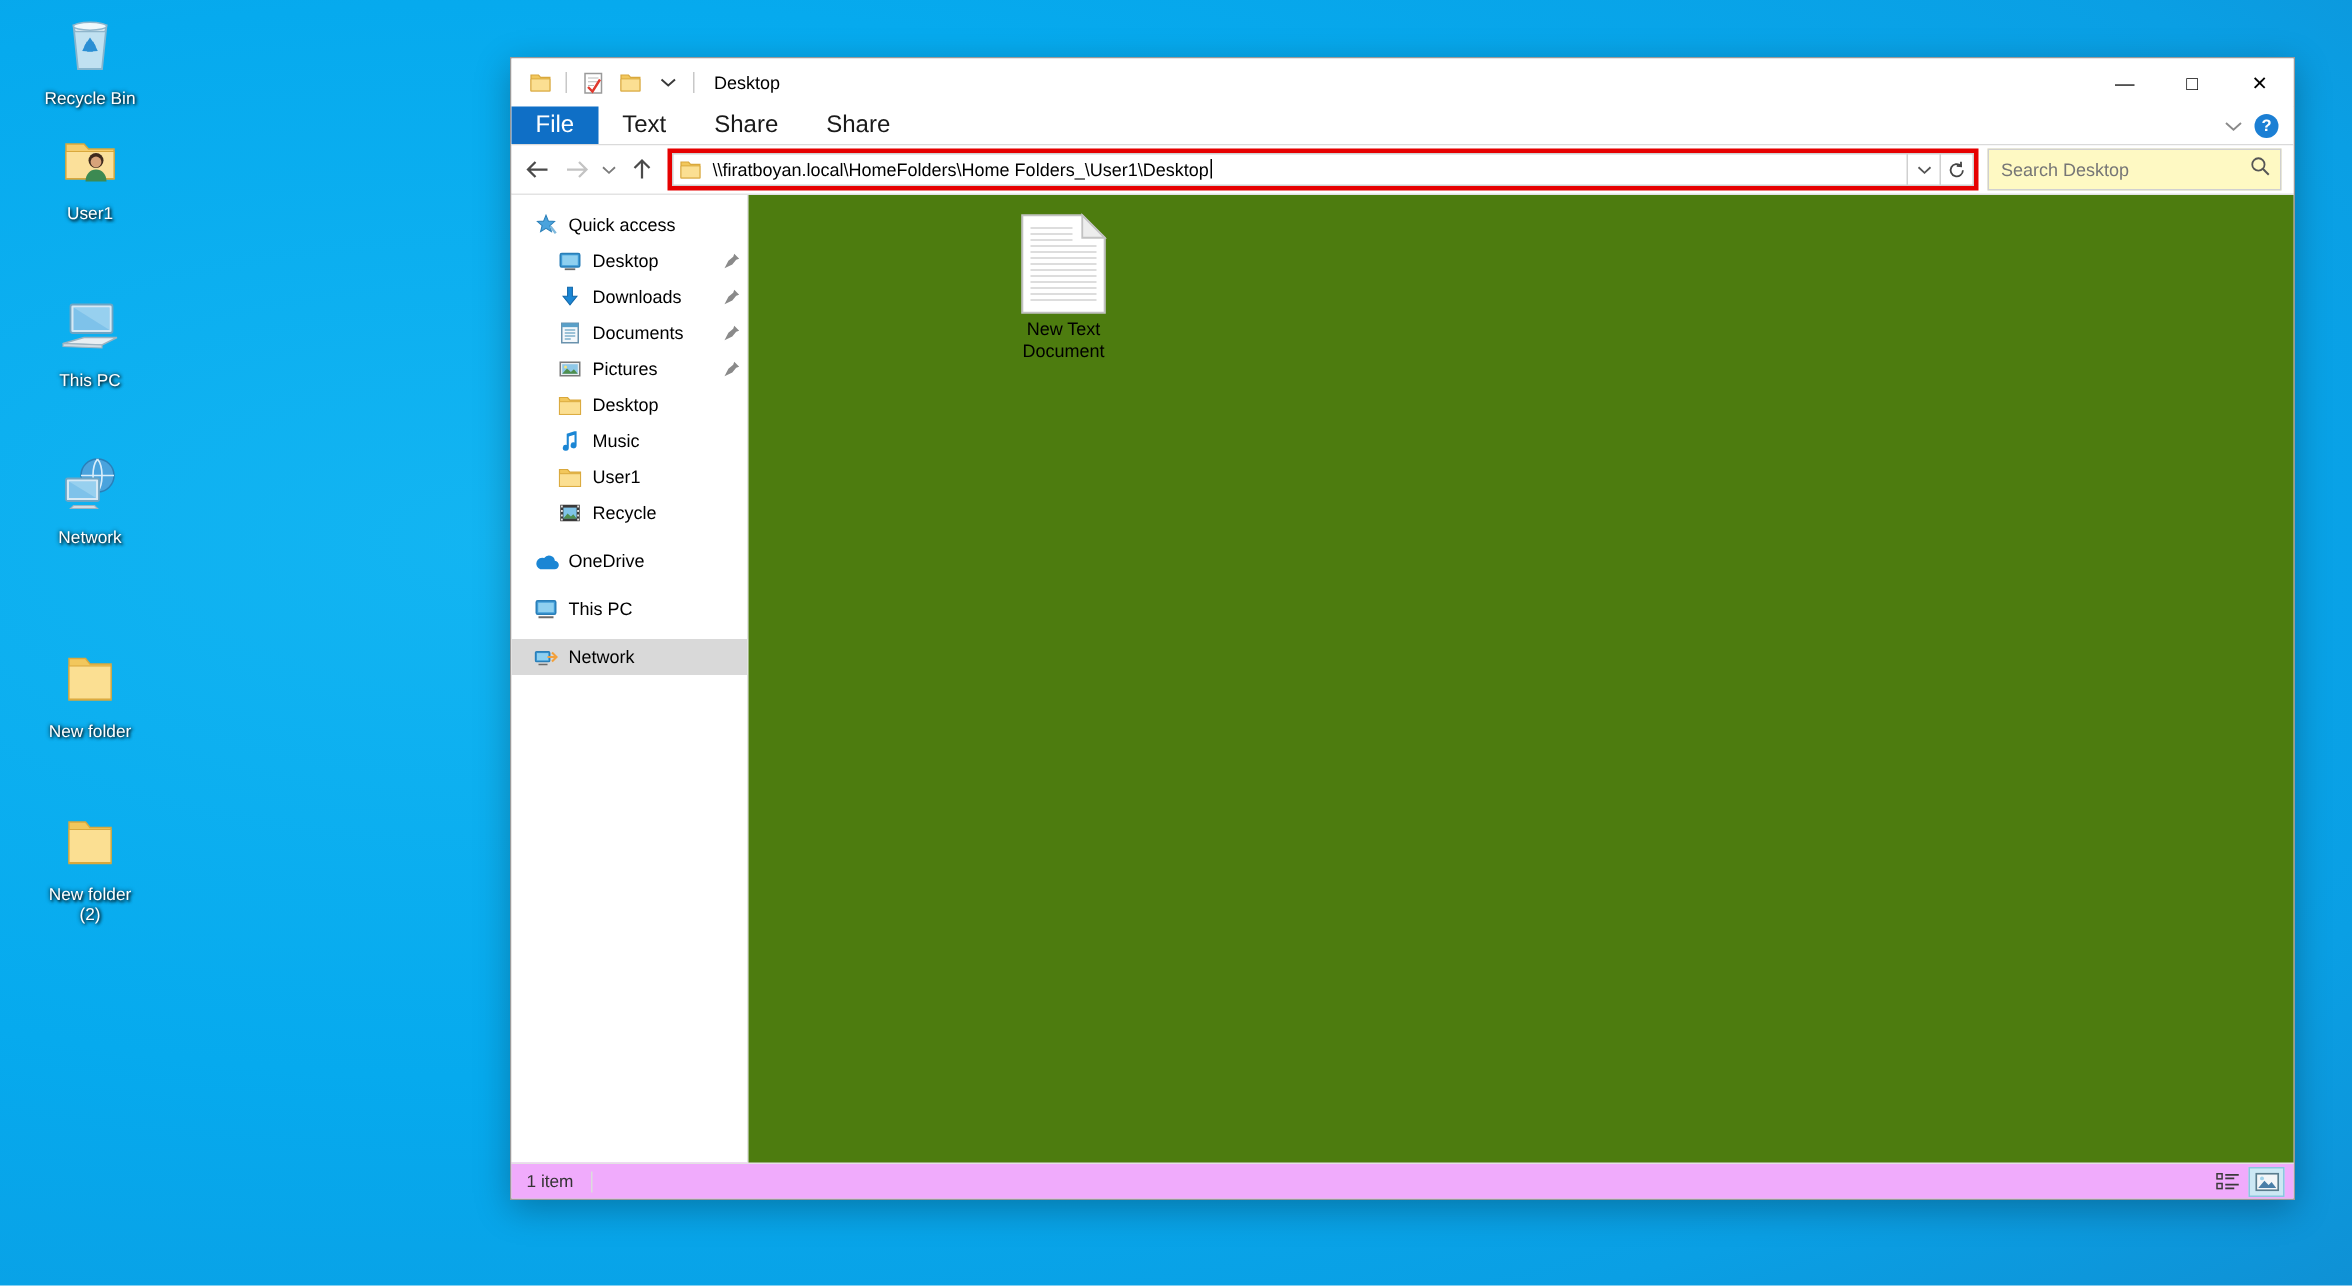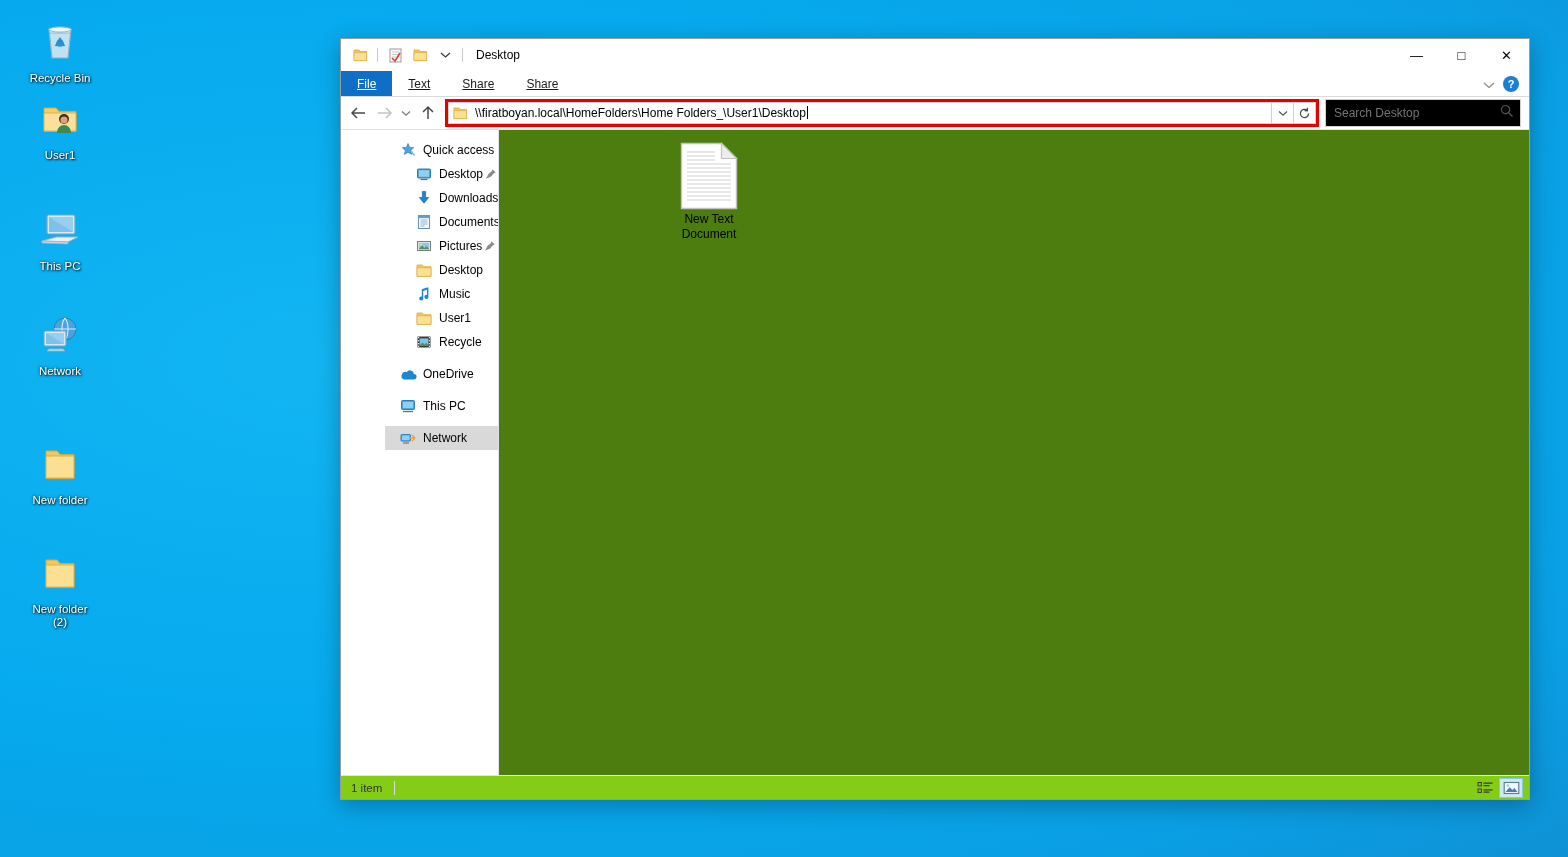--- a/index.html
+++ b/index.html
@@ -7,21 +7,21 @@
     width: 1568px; height: 857px;
     overflow: hidden;
     font-family: "Liberation Sans", sans-serif;
   }
   body {
     background: radial-gradient(ellipse 140% 110% at 22% 42%, #13b5f2 0%, #06aaee 38%, #0a9fe4 62%, #1386c9 88%, #1a6fb0 100%);
     position: relative;
   }
 
   
-  #desktop-icons { position: absolute; top: 12px; left: 0; width: 120px; }
+  #desktop-icons { position: absolute; top: 0; left: 0; width: 120px; }
   .desk-icon {
     width: 88px; margin: 0 auto;
     padding: 6px 2px 4px;
     display: flex; flex-direction: column; align-items: center;
     cursor: default;
   }
   .desk-icon .glyph {
     width: 48px; height: 48px;
     display: flex; align-items: center; justify-content: center;
     position: relative;
@@ -69,21 +69,21 @@
   
   #ribbon {
     height: 26px; flex: 0 0 26px;
     display: flex; align-items: stretch;
     border-bottom: 1px solid #dadada;
     background: #fff;
   }
   .rtab {
     padding: 0 16px;
     display: flex; align-items: center;
-    font-size: 12px; color: #1a1a1a; text-decoration: underline;
+    font-size: 16px; color: #1a1a1a;
   }
   .rtab.file { background: #0f6fc6; color: #fff; font-weight: normal; }
   .ribbon-right { margin-left: auto; display: flex; align-items: center; gap: 8px; padding-right: 10px; }
   .help-circle {
     width: 16px; height: 16px; border-radius: 50%;
     background: #1b7fd4; color: #fff;
     font-size: 11px; font-weight: bold;
     display: flex; align-items: center; justify-content: center;
   }
 
@@ -129,36 +129,36 @@
   }
   #addr-drop, #addr-refresh {
     width: 22px; border: 1px solid #d0d0d0; border-left: none;
     display: flex; align-items: center; justify-content: center;
     font-size: 10px; color: #555; background: #fff;
   }
   #search-box {
     width: 196px; height: 28px;
     border: 1px solid #d0d0d0;
     display: flex; align-items: center;
-    padding: 0 6px 0 8px; background: #000000;
+    padding: 0 6px 0 8px; background: #fef9c3;
   }
   #search-ph { font-size: 12px; color: #767676; flex: 1 1 auto; }
 
   
   #body { flex: 1 1 auto; display: flex; min-height: 0; border-top: 1px solid #e3e3e3; }
 
   
   #navpane {
     width: 158px; flex: 0 0 158px;
     background: #fff; border-right: 1px solid #e3e3e3;
     padding-top: 8px; overflow: hidden;
   }
   .nav-item {
     height: 24px; display: flex; align-items: center;
-    font-size: 12px; color: #000; position: relative; margin-left: 44px;
+    font-size: 12px; color: #000; position: relative;
   }
   .nav-item.sel { background: #d9d9d9; }
   .nav-ico { width: 18px; height: 18px; display: flex; align-items: center; justify-content: center; margin-right: 6px; flex: 0 0 18px; }
   .nav-label { flex: 1 1 auto; }
   .pin { width: 20px; display: flex; align-items: center; justify-content: center; }
   .lvl0 { padding-left: 14px; }
   .lvl1 { padding-left: 30px; }
   .nav-gap { height: 8px; }
 
   
@@ -171,21 +171,21 @@
   .file-label {
     font-size: 12px; color: #000; text-align: center;
     line-height: 15px; margin-top: 4px; white-space: pre-line;
   }
 
   
   #statusbar {
     height: 24px; flex: 0 0 24px;
     border-top: 1px solid #e3e3e3;
     display: flex; align-items: center;
-    padding: 0 6px 0 10px; background: #84cc16;
+    padding: 0 6px 0 10px; background: #f0abfc;
   }
   #status-text { font-size: 11.5px; color: #333; }
   #status-sep { width: 1px; height: 14px; background: #dcdcdc; margin-left: 12px; }
   #viewbtns { margin-left: auto; display: flex; gap: 2px; }
   .viewbtn {
     width: 24px; height: 20px;
     display: flex; align-items: center; justify-content: center;
   }
   .viewbtn.active { background: #cce8f4; border: 1px solid #8ac7e0; }
 </style>

